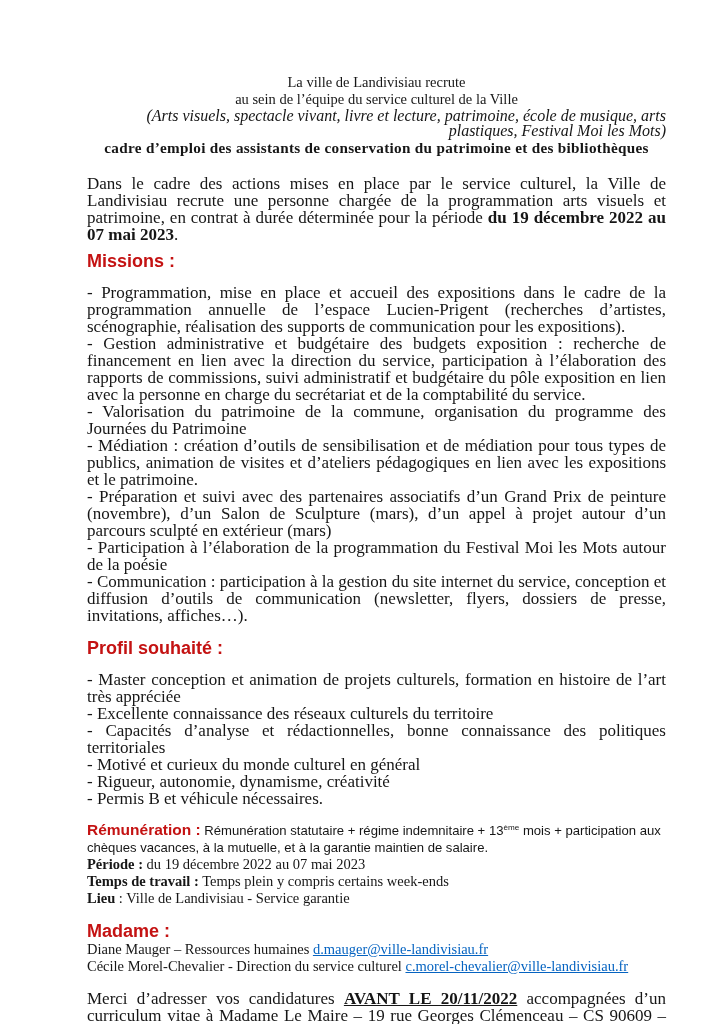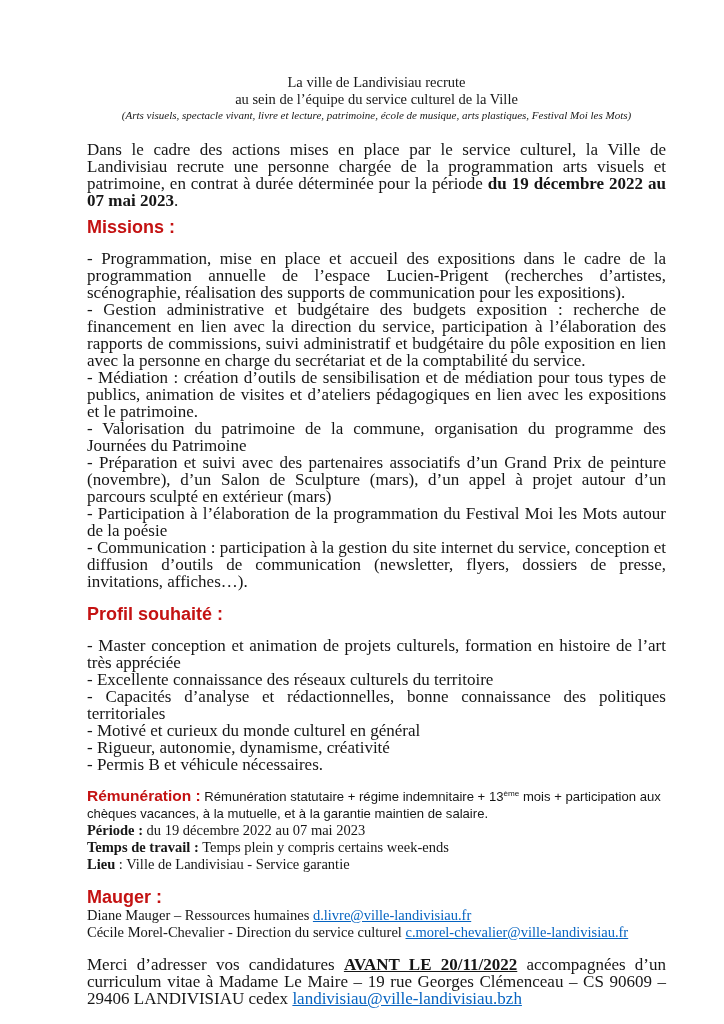--- a/index.html
+++ b/index.html
@@ -15,21 +15,21 @@
   }
   .page{padding:74px 58px 0 87px;box-sizing:border-box;width:724px;height:1024px;}
   p{margin:0;}
   
   .t{text-align:center;}
   .t1,.t3{font-size:14.5px;line-height:17px;}
   .t2{
     font-family:"Liberation Sans", sans-serif;font-weight:700;color:var(--red);
     font-size:12.8px;line-height:17px;letter-spacing:-0.1px;
   }
-  .t4{font-style:italic;font-size:11px;line-height:15px;}
+  .t4{font-style:italic;font-size:16px;line-height:15px;text-align:right;}
   .t5{font-weight:700;font-size:15.2px;line-height:19px;letter-spacing:0.3px;}
   
   .body{font-size:17px;line-height:17px;text-align:justify;}
   .intro{margin-top:18px;}
   h2{
     font-family:"Liberation Sans", sans-serif;font-weight:700;color:var(--red);
     font-size:18px;line-height:19px;margin:15px 0 13px;
   }
   h2.h-missions{margin-top:9px;}
   h2.h-contact{margin-bottom:0;}
@@ -50,30 +50,31 @@
 </style>
 </head>
 <body>
 
 <div class="page">
 
   <header>
     <p class="t t1">La ville de Landivisiau recrute</p>
     <p class="t t3">au sein de l’équipe du service culturel de la Ville</p>
     <p class="t t4">(Arts visuels, spectacle vivant, livre et lecture, patrimoine, école de musique, arts plastiques, Festival Moi les Mots)</p>
+    <p class="t t5">cadre d’emploi des assistants de conservation du patrimoine et des bibliothèques</p>
   </header>
 
   <p class="body intro"><span>Dans le cadre des actions mises en place par le service culturel, la Ville de Landivisiau recrute une personne chargée de la programmation arts visuels et patrimoine, en contrat à durée déterminée pour la période </span><b>du 19 décembre 2022 au 07 mai 2023</b><span>.</span></p>
 
   <h2 class="h-missions">Missions :</h2>
   <section>
     <p class="body">- Programmation, mise en place et accueil des expositions dans le cadre de la programmation annuelle de l’espace Lucien-Prigent (recherches d’artistes, scénographie, réalisation des supports de communication pour les expositions).</p>
     <p class="body">- Gestion administrative et budgétaire des budgets exposition : recherche de financement en lien avec la direction du service, participation à l’élaboration des rapports de commissions, suivi administratif et budgétaire du pôle exposition en lien avec la personne en charge du secrétariat et de la comptabilité du service.</p>
+    <p class="body">- Valorisation du patrimoine de la commune, organisation du programme des Journées du Patrimoine</p>
     <p class="body">- Médiation : création d’outils de sensibilisation et de médiation pour tous types de publics, animation de visites et d’ateliers pédagogiques en lien avec les expositions et le patrimoine.</p>
-    <p class="body">- Valorisation du patrimoine de la commune, organisation du programme des Journées du Patrimoine</p>
     <p class="body">- Préparation et suivi avec des partenaires associatifs d’un Grand Prix de peinture (novembre), d’un Salon de Sculpture (mars), d’un appel à projet autour d’un parcours sculpté en extérieur (mars)</p>
     <p class="body">- Participation à l’élaboration de la programmation du Festival Moi les Mots autour de la poésie</p>
     <p class="body">- Communication : participation à la gestion du site internet du service, conception et diffusion d’outils de communication (newsletter, flyers, dossiers de presse, invitations, affiches…).</p>
   </section>
 
   <h2>Profil souhaité :</h2>
   <section>
     <p class="body">- Master conception et animation de projets culturels, formation en histoire de l’art très appréciée</p>
     <p class="body">- Excellente connaissance des réseaux culturels du territoire</p>
     <p class="body">- Capacités d’analyse et rédactionnelles, bonne connaissance des politiques territoriales</p>
@@ -82,21 +83,21 @@
     <p class="body">- Permis B et véhicule nécessaires.</p>
   </section>
 
   <section>
     <p class="remun"><span class="h2-inline">Rémunération :</span><span> Rémunération statutaire + régime indemnitaire + 13</span><sup>ème</sup><span> mois + participation aux chèques vacances, à la mutuelle, et à la garantie maintien de salaire.</span></p>
     <p class="kv"><b>Période :</b><span> du 19 décembre 2022 au 07 mai 2023</span></p>
     <p class="kv"><b>Temps de travail :</b><span> Temps plein y compris certains week-ends</span></p>
     <p class="kv"><b>Lieu</b><span> : Ville de Landivisiau - Service garantie</span></p>
   </section>
 
-  <h2 class="h-contact">Mauger :</h2>
+  <h2 class="h-contact">Madame :</h2>
   <section>
-    <p class="kv"><span>Diane Mauger – Ressources humaines </span><a class="link" href="#">d.livre@ville-landivisiau.fr</a></p>
+    <p class="kv"><span>Diane Mauger – Ressources humaines </span><a class="link" href="#">d.mauger@ville-landivisiau.fr</a></p>
     <p class="kv"><span>Cécile Morel-Chevalier - Direction du service culturel </span><a class="link" href="#">c.morel-chevalier@ville-landivisiau.fr</a></p>
   </section>
 
   <p class="body closing"><span>Merci d’adresser vos candidatures </span><span class="deadline">AVANT LE 20/11/2022</span><span> accompagnées d’un curriculum vitae à Madame Le Maire – 19 rue Georges Clémenceau – CS 90609 – 29406 LANDIVISIAU cedex </span><a class="link" href="#">landivisiau@ville-landivisiau.bzh</a></p>
 
 </div>
 
 </body></html>

